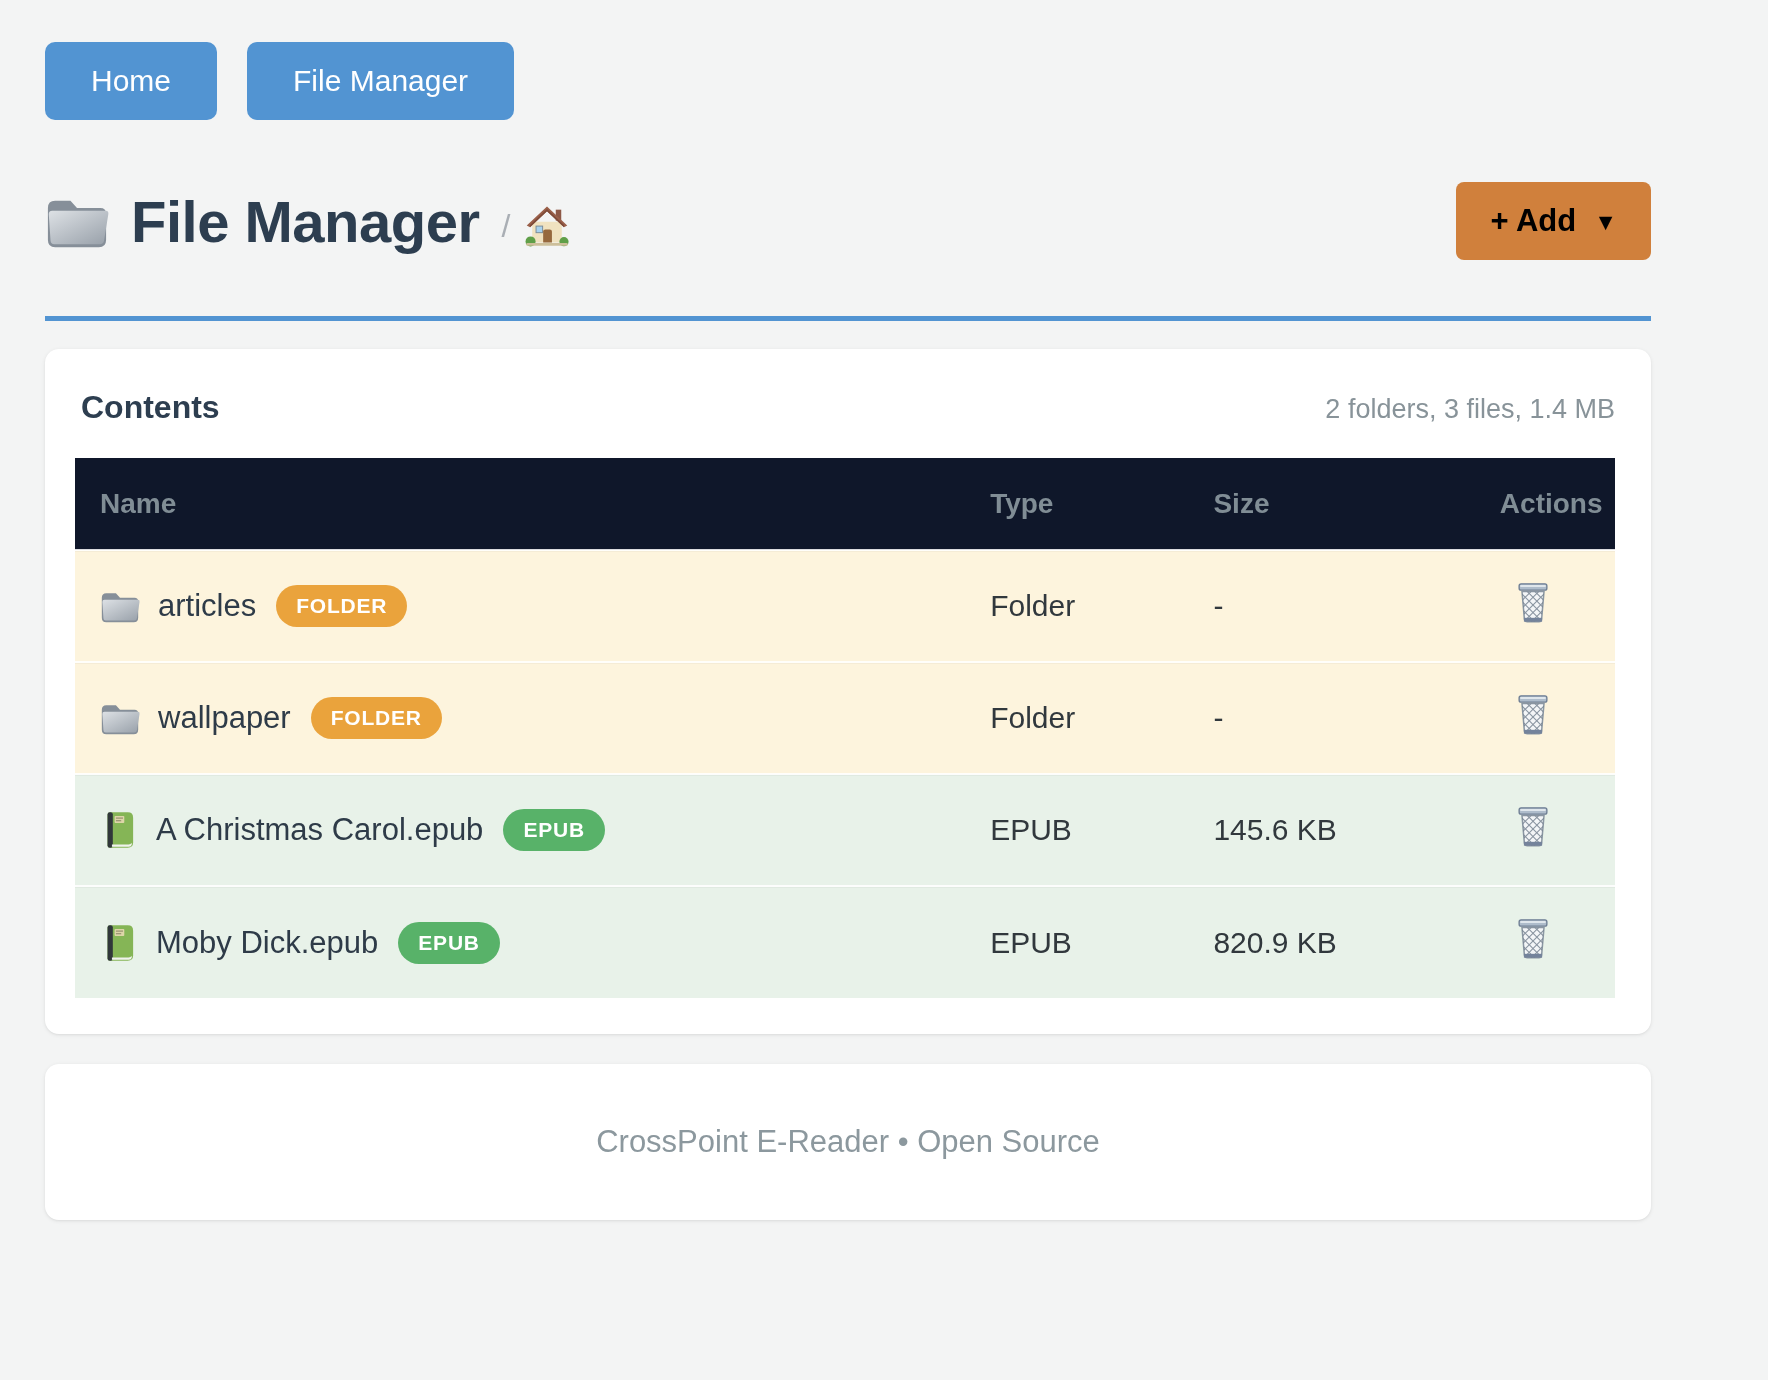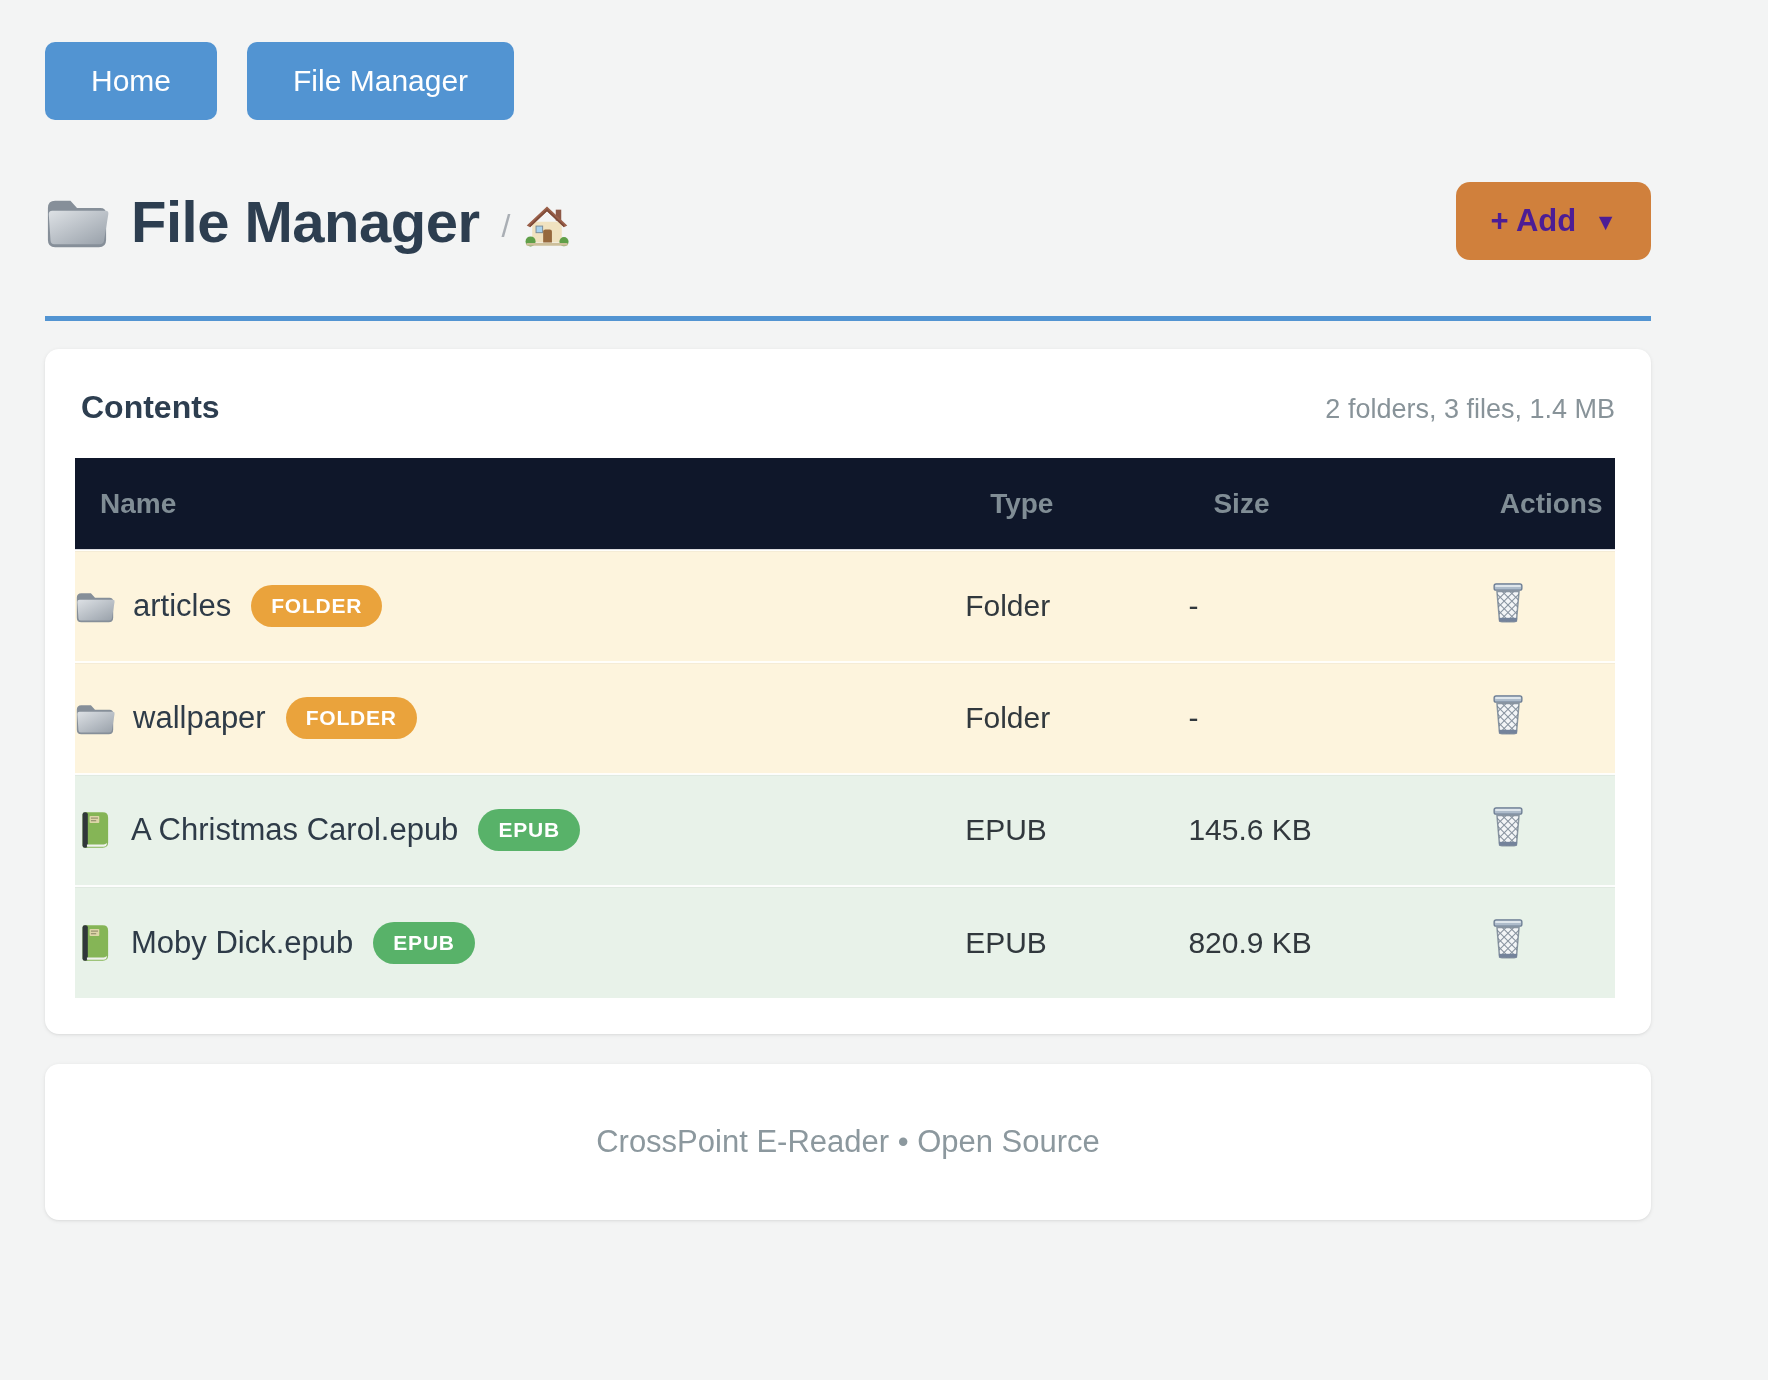--- a/index.html
+++ b/index.html
@@ -21,21 +21,21 @@
   }
 
   
   .page-header { margin-top: 62px; display: flex; justify-content: space-between; align-items: center; }
   .title-group { display: flex; align-items: center; }
   .title-folder-icon { width: 64px; height: 56px; margin-right: 22px; flex: none; }
   h1.page-title { font-size: 58px; font-weight: 700; color: #2d3e50; letter-spacing: -0.5px; }
   .crumb-sep { color: #a9aeb4; font-size: 32px; margin: 10px 14px 0 22px; }
   .crumb-home-icon { width: 46px; height: 44px; margin-top: 8px; }
   .btn-add {
-    background: #d0803c; color: #4c1d95; border: none; border-radius: 14px;
+    background: #d0803c; color: #000000; border: none; border-radius: 8px;
     height: 78px; padding: 0 34px; font-size: 31px; font-weight: 700;
     display: flex; align-items: center; gap: 18px; cursor: pointer;
     font-family: inherit;
   }
   .btn-add .caret { font-size: 23px; transform: translateY(1px); }
 
   .rule { margin-top: 56px; height: 5px; background: #5294d2; border: none; }
 
   
   .card {
@@ -51,21 +51,21 @@
   table.files { width: 100%; border-collapse: collapse; margin-top: 32px; }
   table.files thead th {
     background: #0f172a; text-align: left; font-size: 28px; font-weight: 700;
     color: #808d95; height: 92px; padding-left: 25px;
   }
   th.col-name { width: 57.8%; }
   th.col-type { width: 14.5%; }
   th.col-size { width: 18.6%; }
   th.col-actions { width: 9.1%; }
   table.files tbody td {
-    height: 112px; font-size: 30px; color: #31383d;
+    height: 112px; padding-left: 25px; font-size: 30px; color: #31383d;
     border-top: 2px solid rgba(255,255,255,0.85);
   }
   tr.row-folder td { background: #fdf4dd; box-shadow: inset 0 1px 0 rgba(0,0,0,0.03); }
   tr.row-epub td { background: #e8f2e9; box-shadow: inset 0 1px 0 rgba(0,0,0,0.03); }
   .name-wrap { display: flex; align-items: center; }
   .row-icon { width: 40px; height: 34px; flex: none; margin-right: 18px; }
   .row-icon-book { width: 30px; height: 38px; flex: none; margin: 0 22px 0 4px; }
   .file-name { font-size: 31px; color: #2e3b48; cursor: pointer; }
   .badge {
     font-size: 21px; font-weight: 700; color: #ffffff; letter-spacing: 0.8px;

